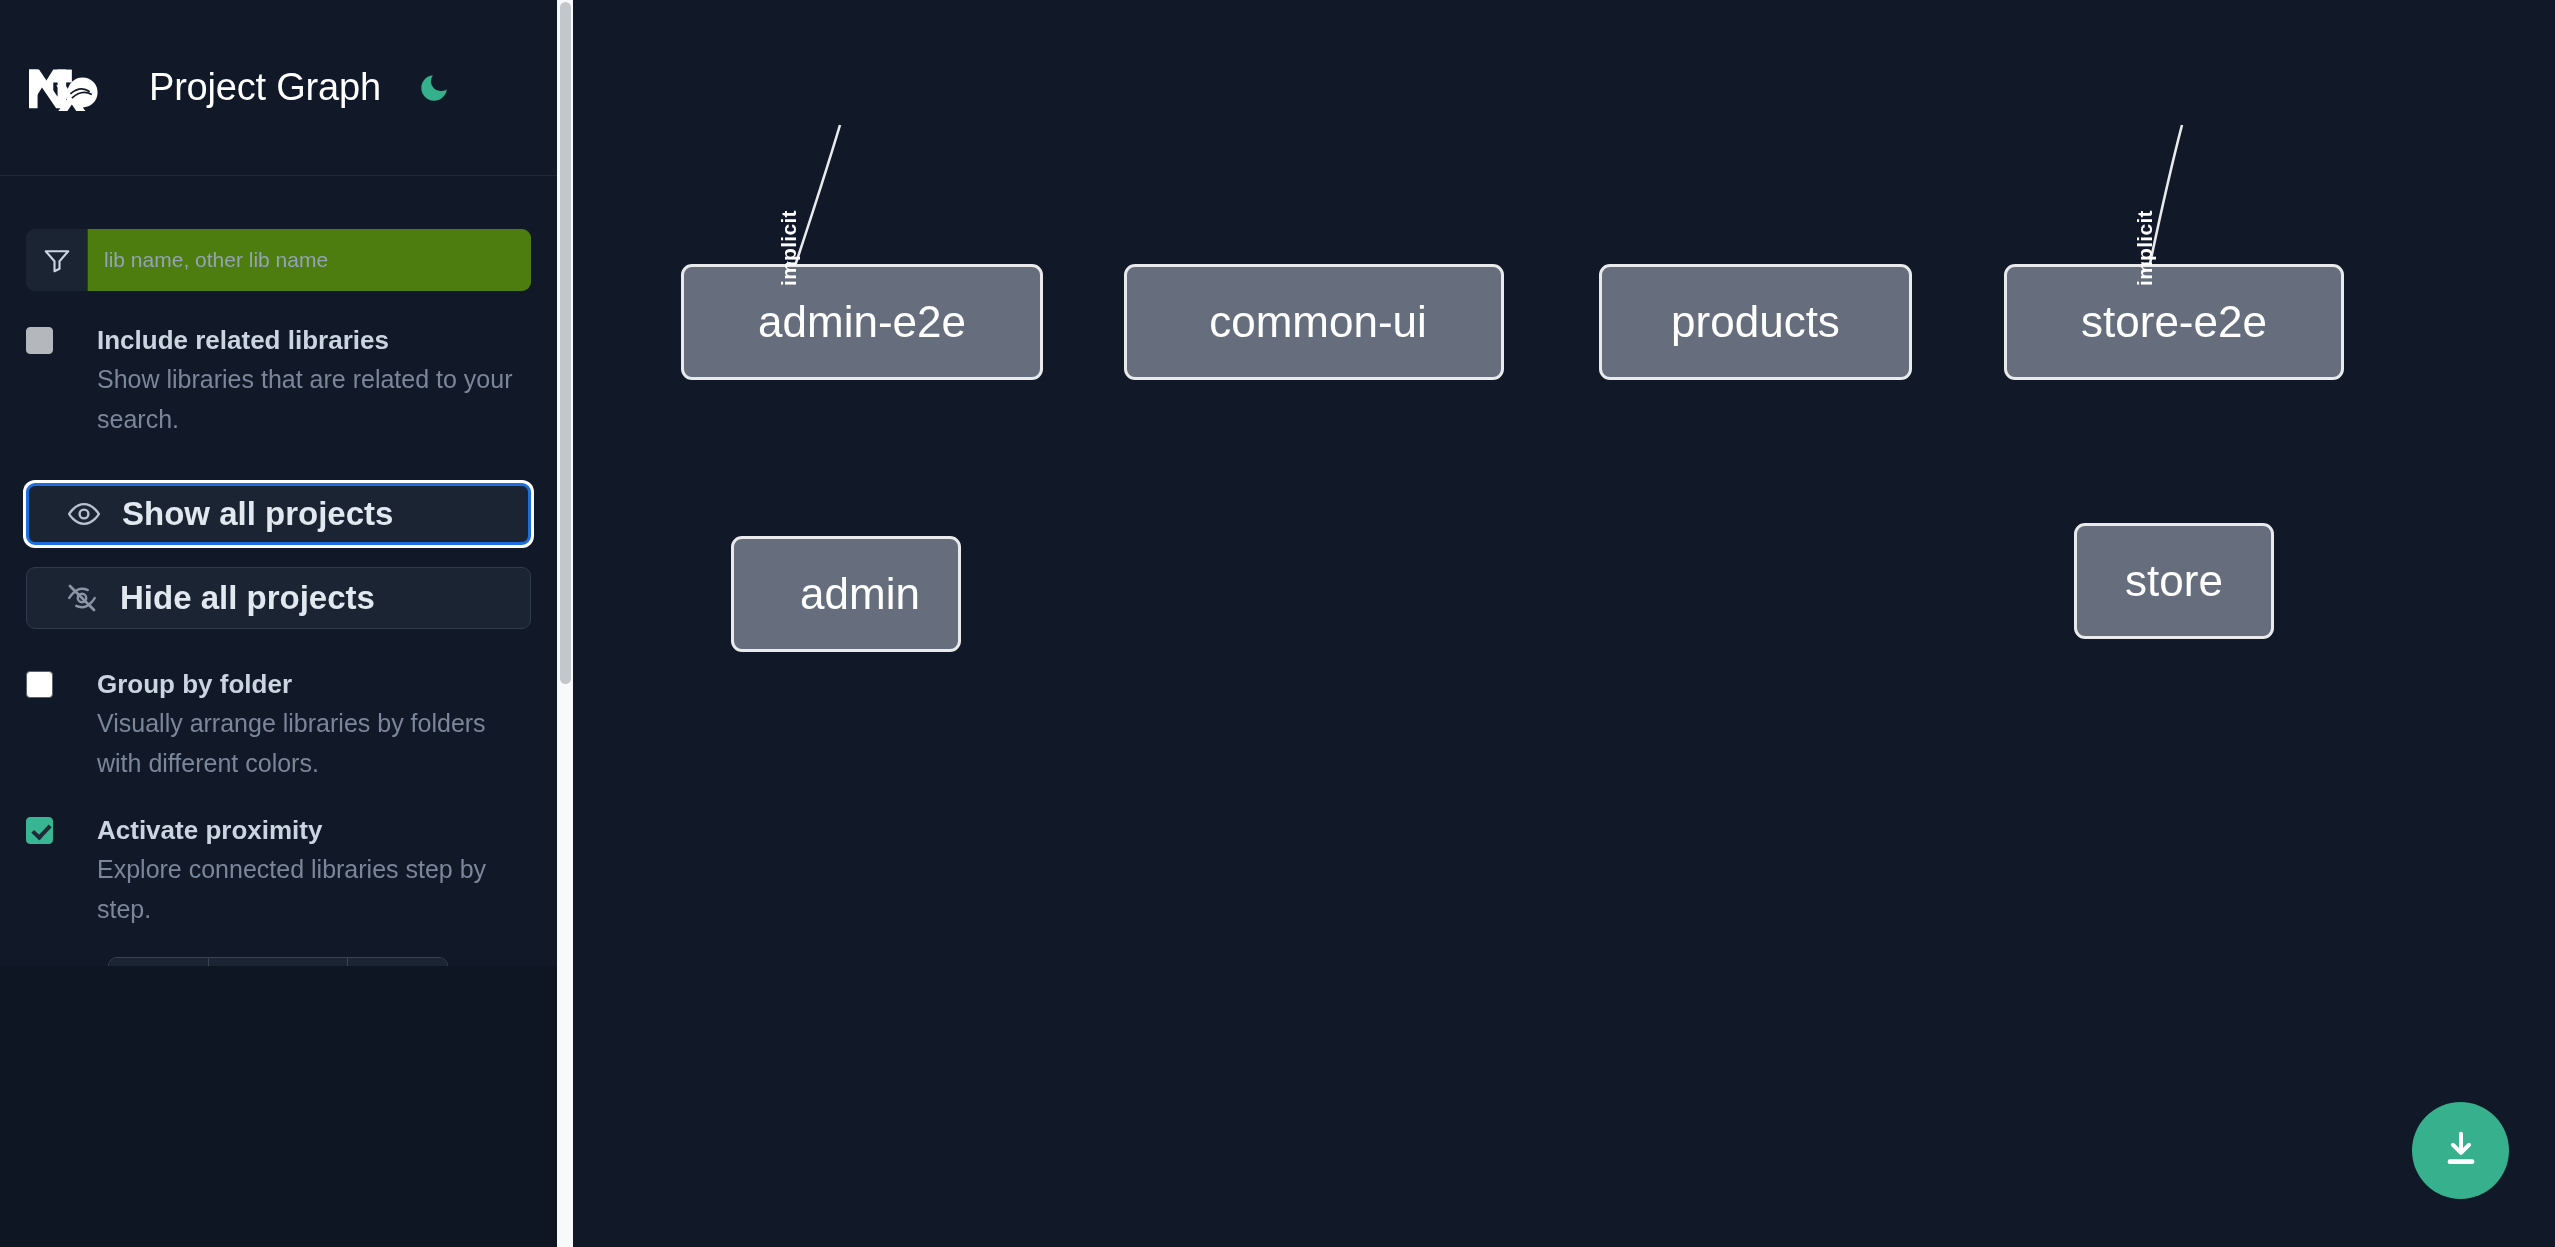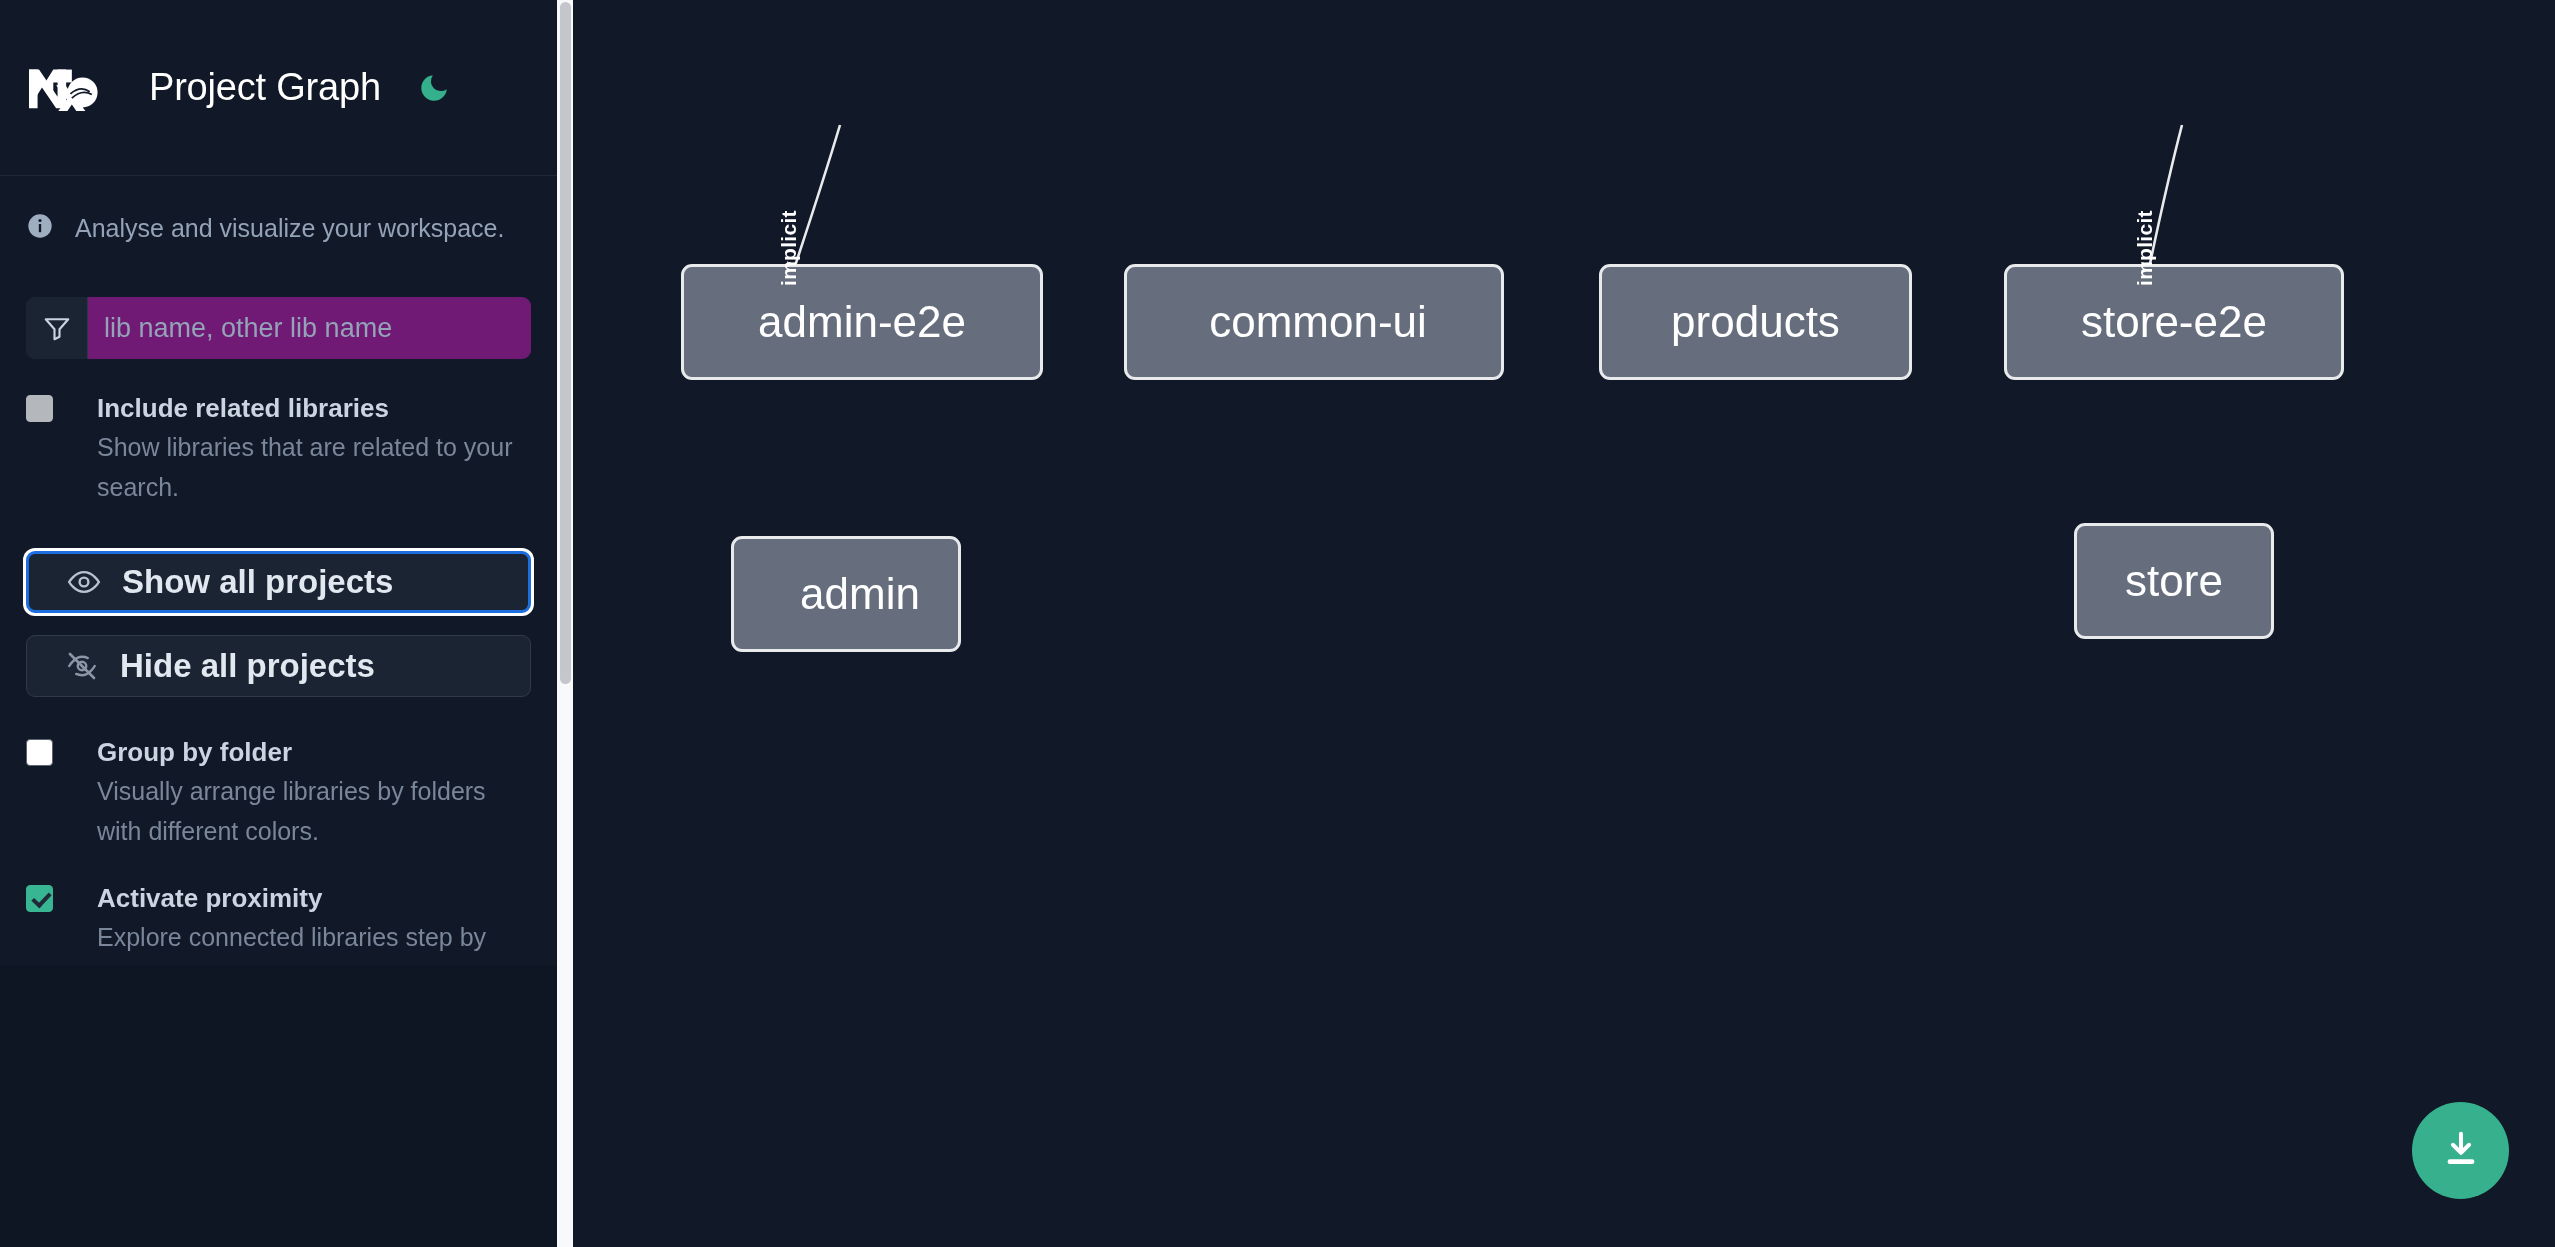--- a/index.html
+++ b/index.html
@@ -65,25 +65,25 @@
     overflow: hidden;
   }
   .search-icon-box {
     width: 62px;
     display: flex; align-items: center; justify-content: center;
     border-right: 1px solid #2b3546;
     background: #1b2433;
   }
   .search-input {
     flex: 1;
-    background: #701a75;
+    background: #4d7c0f;
     border: none; outline: none;
     color: #cbd5e1;
     font-family: "Liberation Sans", sans-serif;
-    font-size: 27px;
+    font-size: 21px;
     padding: 0 16px;
   }
   .search-input::placeholder { color: #94a3b8; opacity: 1; }
 
   .opt-block { padding: 0 26px; margin-top: 30px; }
   .opt-row { display: flex; align-items: flex-start; gap: 25px; }
   .cb {
     width: 27px; height: 27px;
     border-radius: 4px;
     flex: 0 0 27px;
@@ -247,30 +247,20 @@
         </svg>
       </span>
       <span class="app-title">Project Graph</span>
       <span class="theme-toggle">
         <svg width="34" height="34" viewBox="0 0 24 24">
           <path fill="#34b18c" d="M21 12.8A9 9 0 1 1 11.2 3a7 7 0 0 0 9.8 9.8z"></path>
         </svg>
       </span>
     </div>
 
-    <div class="info-row">
-      <span>
-        <svg class="info-icon" viewBox="0 0 24 24">
-          <circle cx="12" cy="12" r="10" fill="#9fadc1"></circle>
-          <rect x="11" y="10.3" width="2" height="7" fill="#111827"></rect>
-          <circle cx="12" cy="7.3" r="1.35" fill="#111827"></circle>
-        </svg>
-      </span>
-      <span class="info-text">Analyse and visualize your workspace.</span>
-    </div>
 
     <div class="search-wrap">
       <span class="search-icon-box">
         <svg width="30" height="30" viewBox="0 0 24 24">
           <path d="M3 5h18l-7 8v6l-4 2v-8z" fill="none" stroke="#cbd5e1" stroke-width="1.7" stroke-linejoin="round"></path>
         </svg>
       </span>
       <input class="search-input" type="text" placeholder="lib name, other lib name" style="">
     </div>
 

